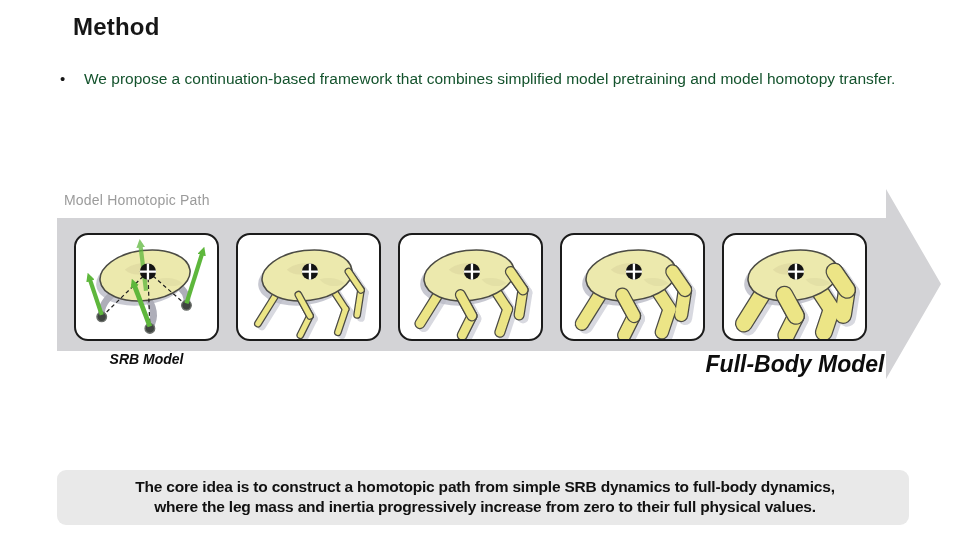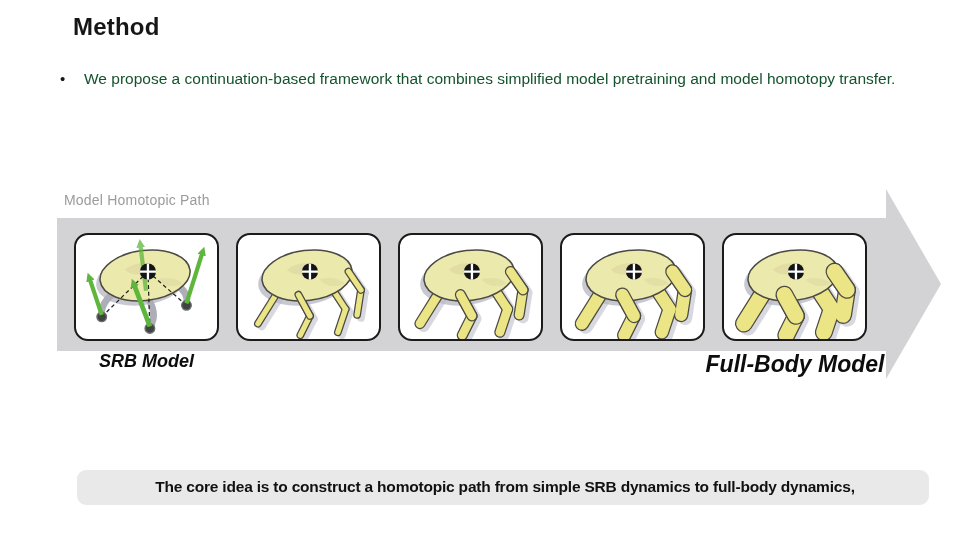--- a/index.html
+++ b/index.html
@@ -9,25 +9,25 @@
   #title{left:25px;top:13px;font-size:24px;font-weight:bold;letter-spacing:.2px;margin-left:48px;}
   #bullet-row{left:60px;top:68px;width:840px;display:flex;}
   #bullet-dot{width:24px;font-size:15px;line-height:21px;}
   #bullet-text{flex:1;font-size:15.5px;line-height:21px;color:#14532d;}
   #diagram-label{left:64px;top:192px;font-size:14px;color:#9b9b9b;letter-spacing:.2px;}
   #arrow-svg{left:0;top:0;width:965px;height:544px;pointer-events:none;}
   .model-box{position:absolute;top:233px;width:145px;height:108px;background:#ffffff;
              border:2.5px solid #1b1b1b;border-radius:14px;box-sizing:border-box;overflow:hidden;}
   .model-box svg{display:block;width:100%;height:100%;}
   #label-srb{left:74px;top:351px;width:145px;text-align:center;
-             font-size:18px;font-weight:bold;font-style:italic;color:#0d0d0d;}
+             font-size:14px;font-weight:bold;font-style:italic;color:#0d0d0d;}
   #label-full{left:664px;top:351px;width:262px;text-align:center;
               font-size:23px;font-weight:bold;font-style:italic;color:#0d0d0d;}
   #core-idea{left:57px;top:470px;width:852px;border-radius:9px;background:#e9e9e9;
-             padding:7px 0 8px 4px;text-align:center;box-sizing:border-box;margin-left:20px;}
+             padding:7px 0 8px 4px;text-align:center;box-sizing:border-box;}
   .core-line{font-size:15.5px;font-weight:bold;line-height:20px;color:#111;letter-spacing:-.2px;}
 </style>
 </head>
 <body>
 
 <div class="abs" id="title">Method</div>
 
 <div class="abs" id="bullet-row">
   <span id="bullet-dot">•</span>
   <span id="bullet-text">We propose a continuation-based framework that combines simplified model pretraining and model homotopy transfer.</span>
@@ -256,13 +256,14 @@
         </g>
       </svg>
     </div>
   </div>
 
 <div class="abs" id="label-srb">SRB Model</div>
 <div class="abs" id="label-full">Full-Body Model</div>
 
 <div class="abs" id="core-idea" style="background: rgb(233, 233, 233);">
   <div class="core-line">The core idea is to construct a homotopic path from simple SRB dynamics to full-body dynamics,</div>
+  <div class="core-line">where the leg mass and inertia progressively increase from zero to their full physical values.</div>
 </div>
 
 </body></html>

